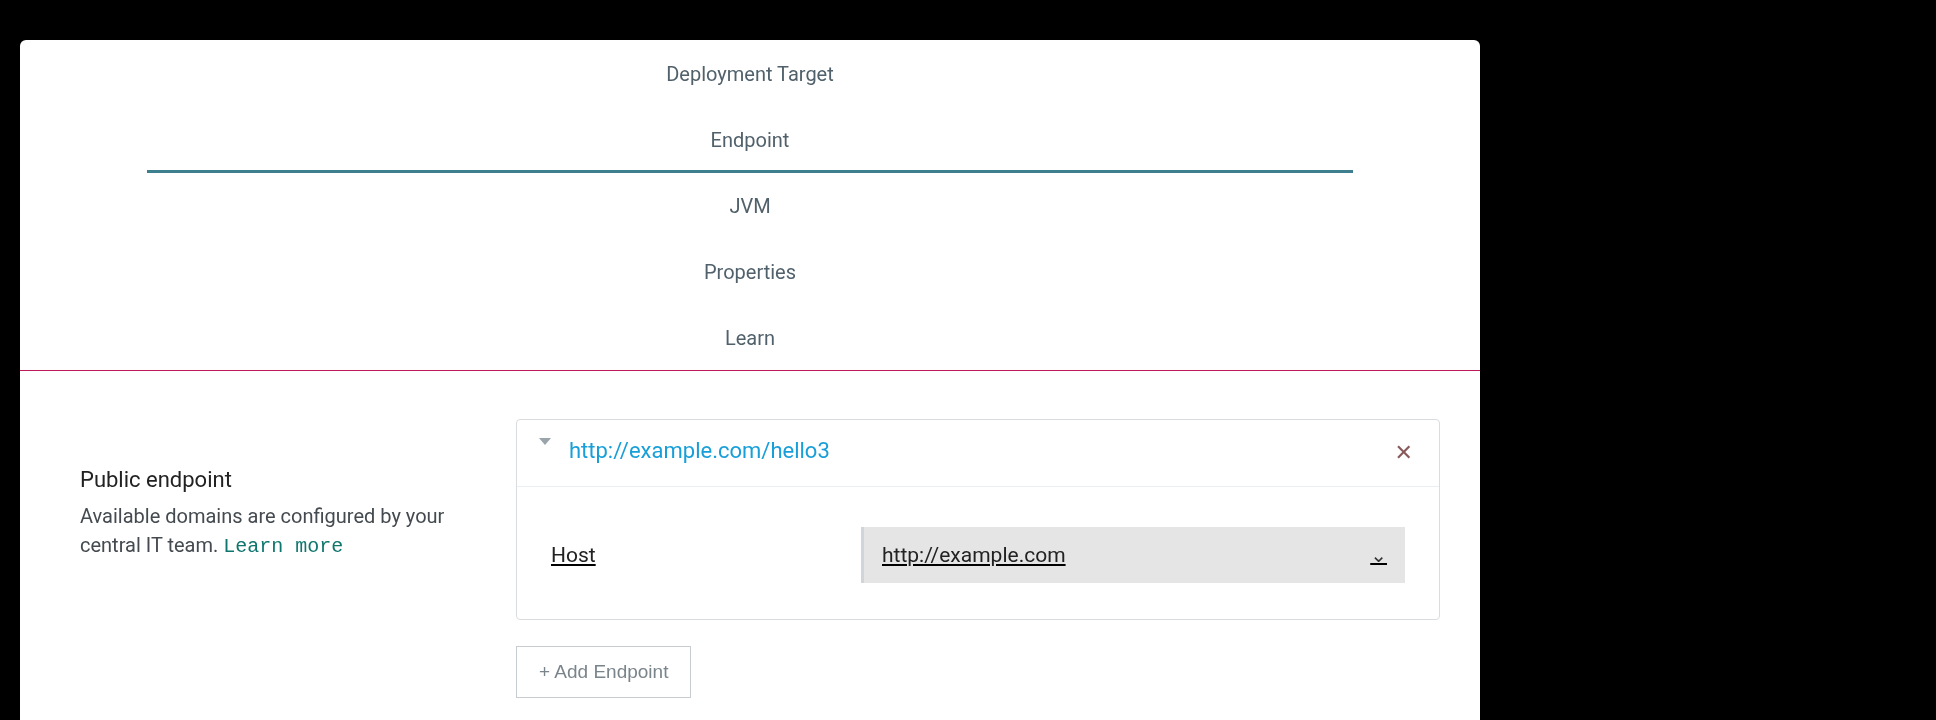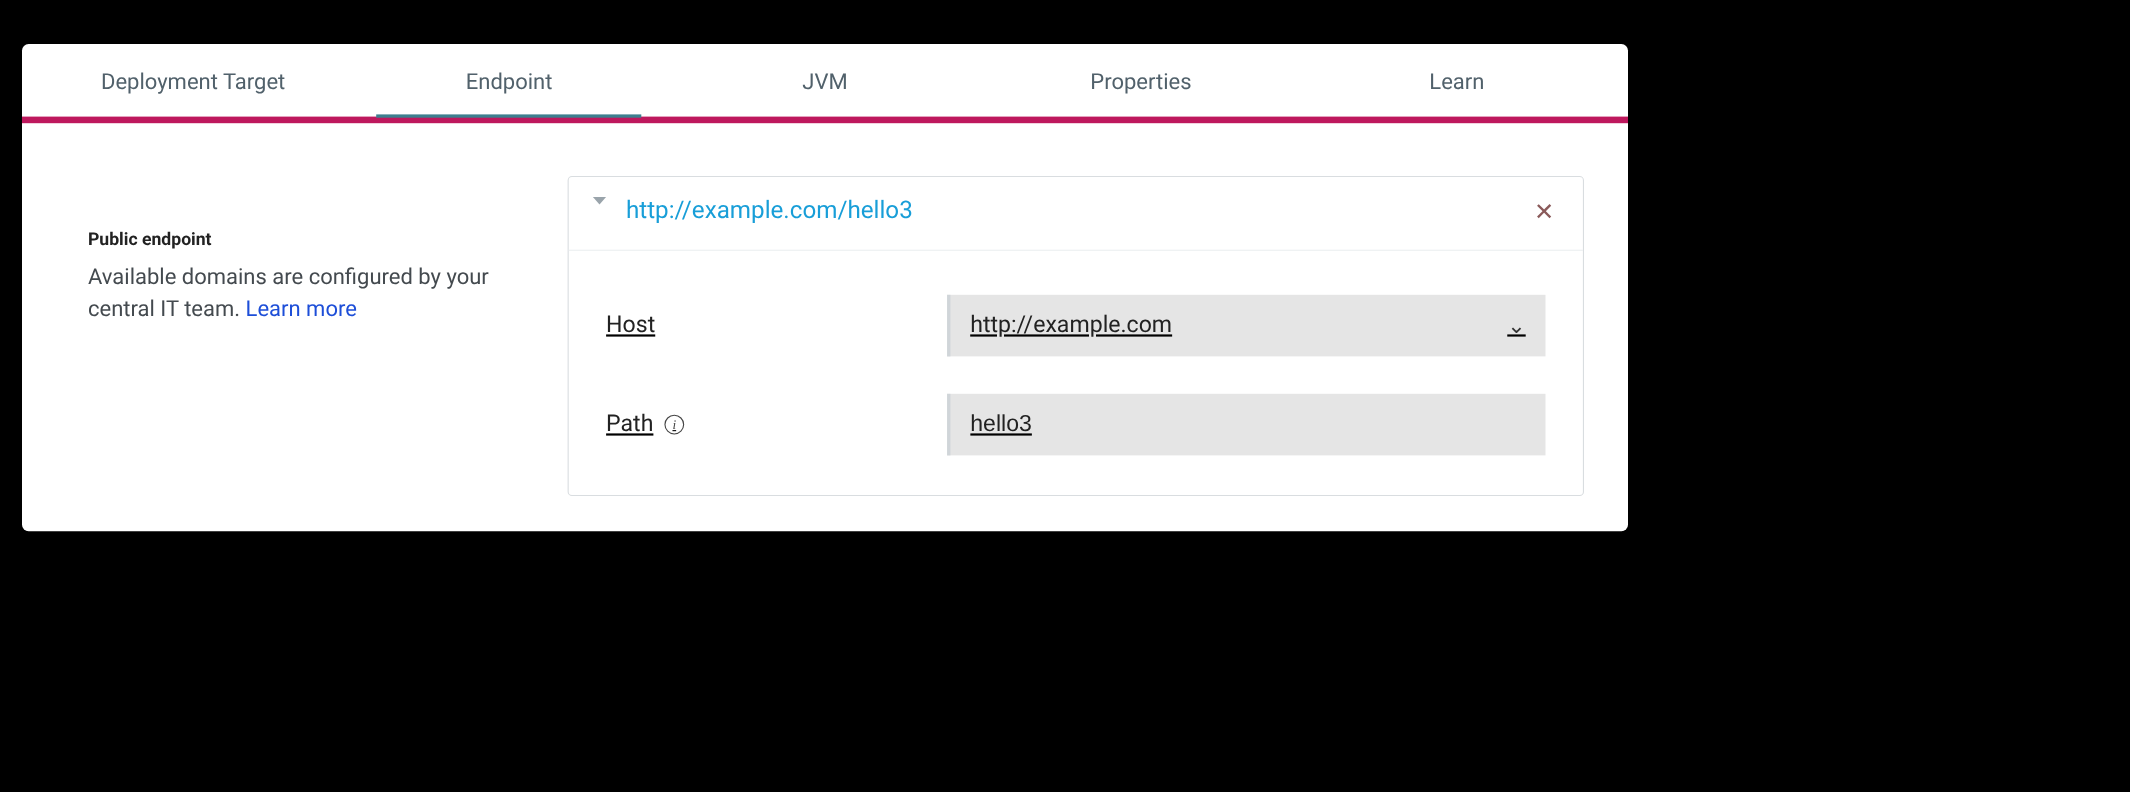--- a/index.html
+++ b/index.html
@@ -17,22 +17,23 @@
     width: 1460px;
     border-radius: 6px;
     box-shadow: 0 4px 18px rgba(0,0,0,0.35);
     overflow: hidden;
     padding-bottom: 32px;
   }
 
   
   .tabs {
     display: flex;
-    border-bottom: 6px solid #be185d;
+    border-bottom: 1px solid #be185d;
     padding: 0 12px;
+    flex-direction: column;
   }
   .tab {
     flex: 1 1 0;
     text-align: center;
     padding: 22px 10px 20px;
     font-size: 20px;
     color: #51616b;
     cursor: pointer;
     position: relative;
   }
@@ -54,33 +55,34 @@
     display: flex;
     padding: 48px 40px 0 60px;
     gap: 16px;
   }
   .left-col {
     width: 420px;
     padding-top: 48px;
     flex-shrink: 0;
   }
   .left-col h3 {
-    font-size: 16px;
-    font-weight: 700;
+    font-size: 22px;
+    font-weight: 400;
     color: #222;
     margin-bottom: 10px;
   }
   .left-col p {
     font-size: 20px;
     line-height: 1.45;
     color: #444a4f;
   }
   .link {
-    color: #1d4ed8;
-    cursor: pointer;
+    color: #0f766e;
+    cursor: pointer;
+    font-family: Liberation Mono, monospace;
   }
 
   .right-col {
     flex: 1 1 auto;
   }
 
   
   .card {
     border: 1px solid #d9dde0;
     border-radius: 4px;
@@ -215,29 +217,21 @@
         <div class="card-body">
 
           <div class="form-row">
             <div class="form-label">Host</div>
             <div class="field">
               <span>http://example.com</span>
               <span class="chev">⌄</span>
             </div>
           </div>
 
-          <div class="form-row">
-            <div class="form-label">
-              <span>Path</span>
-              <span class="info-icon">i</span>
-            </div>
-            <div class="field">
-              <input type="text" value="hello3" style="">
-            </div>
-          </div>
 
         </div>
       </div>
 
+      <button class="add-btn">+ Add Endpoint</button>
 
     </div>
   </div>
 </div>
 
 </body></html>

